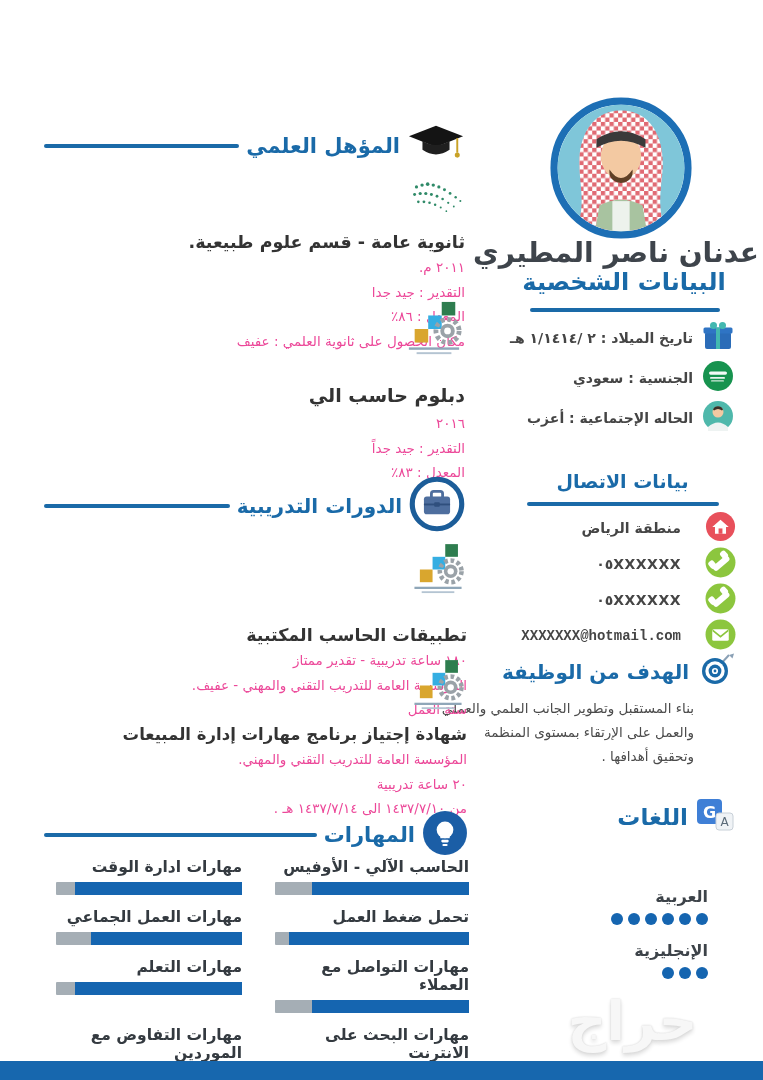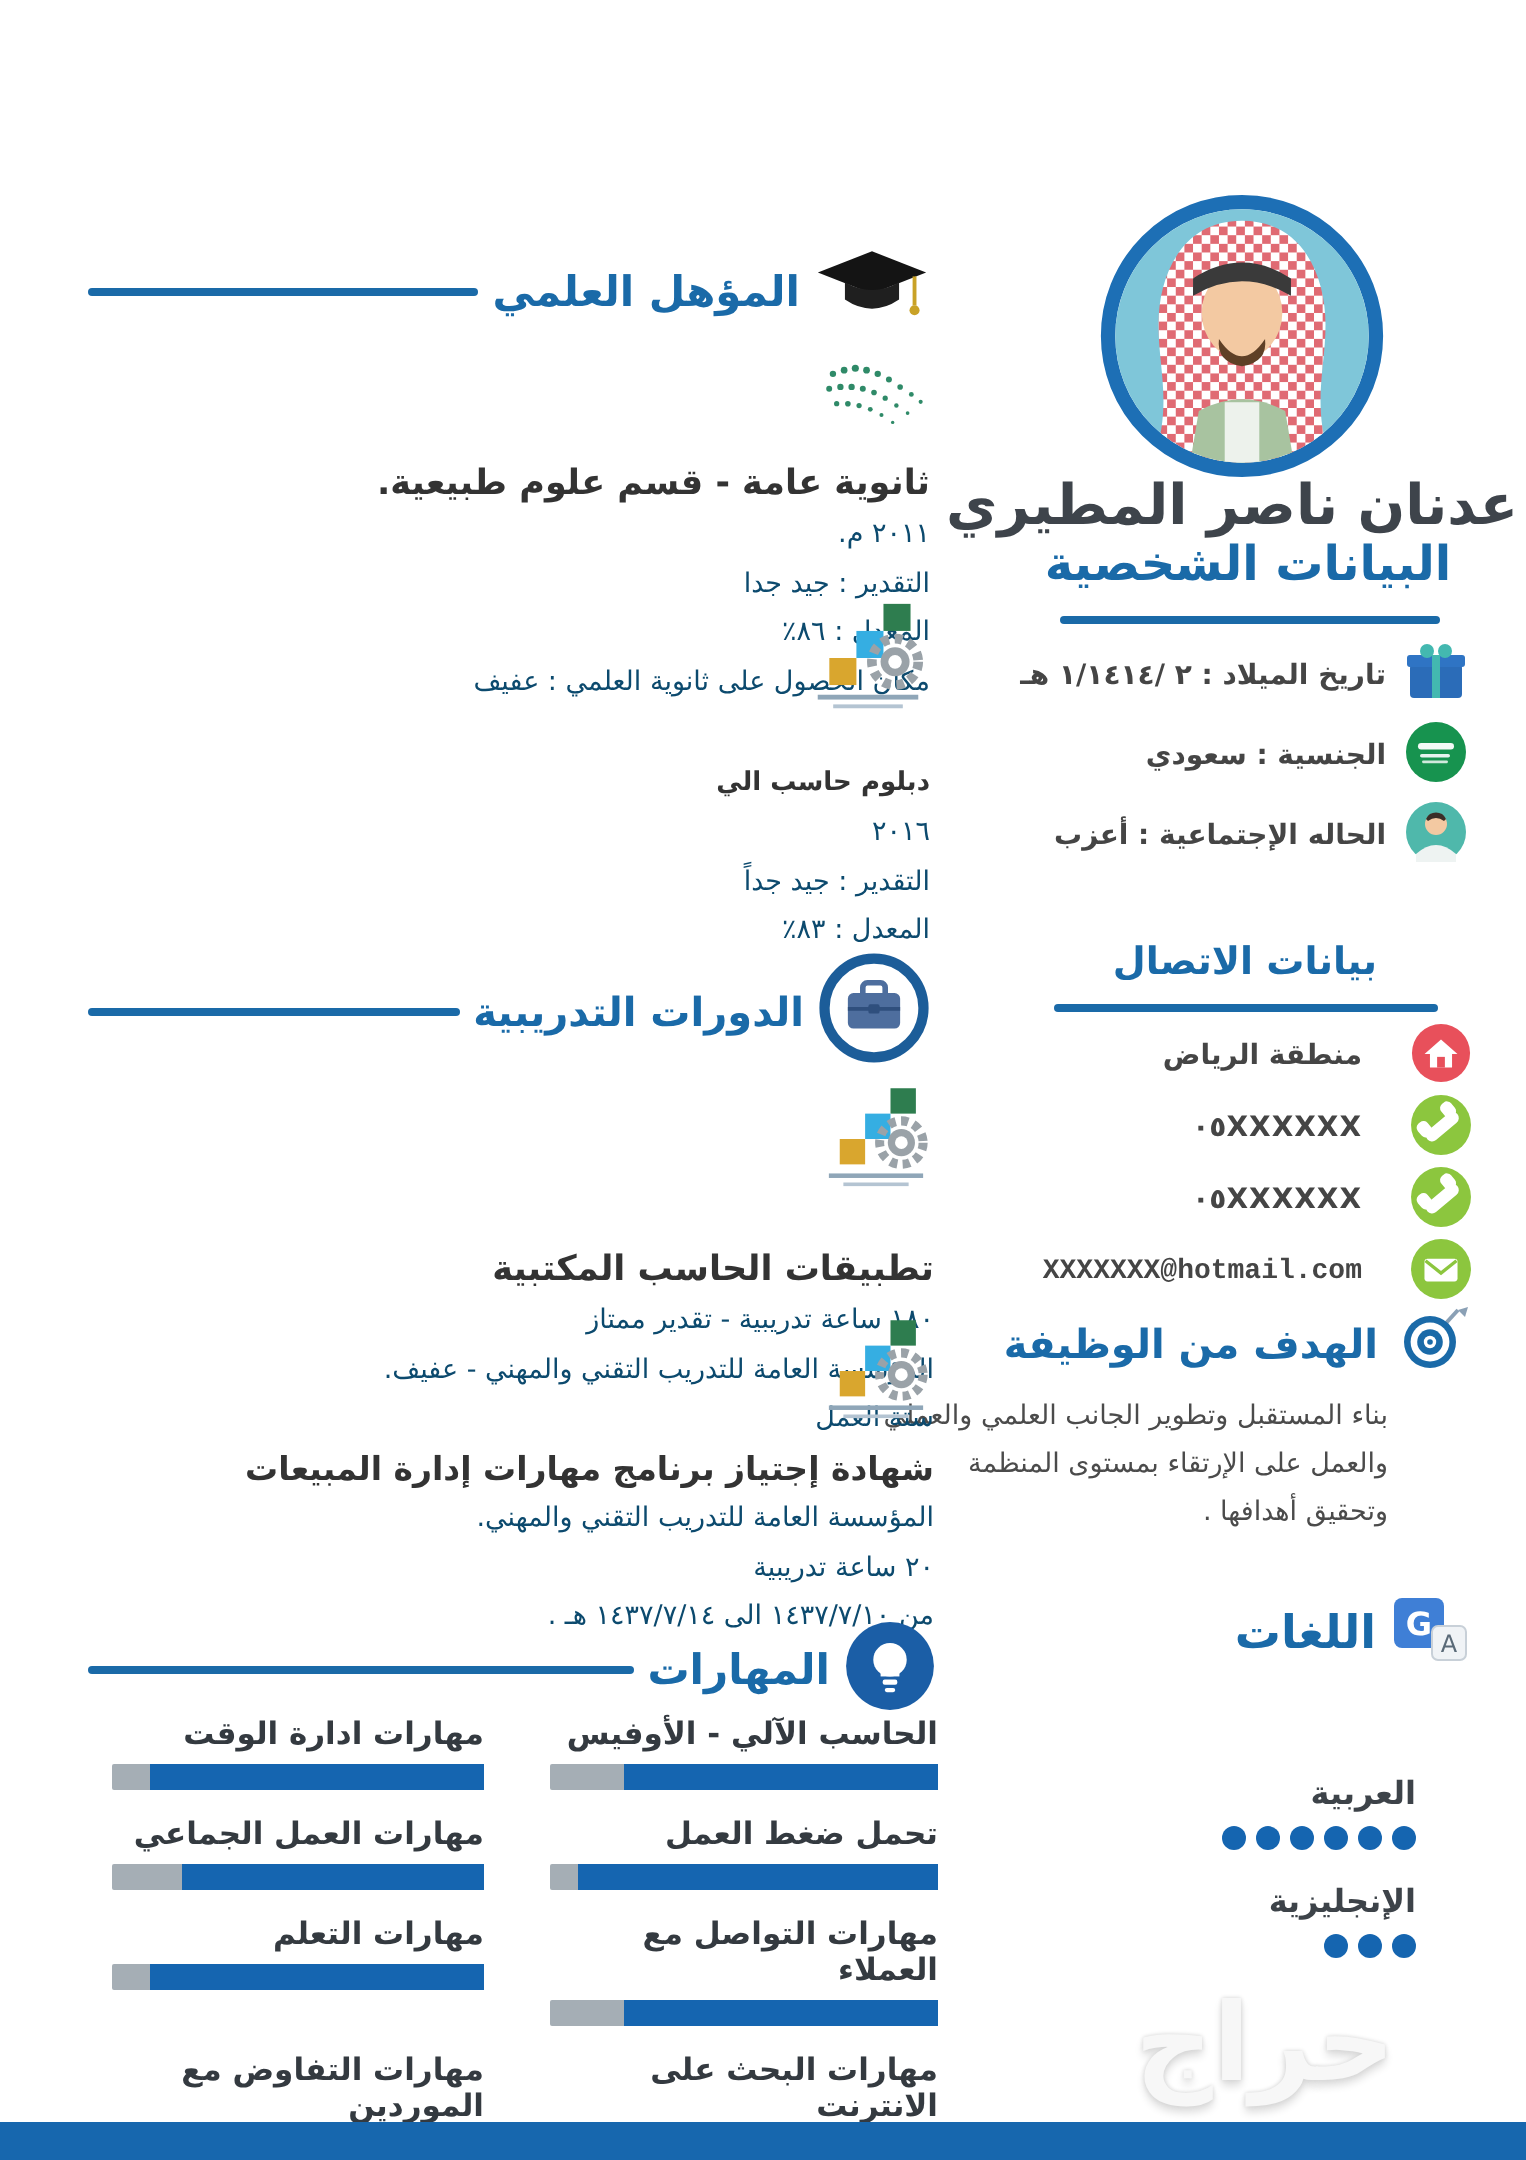--- a/index.html
+++ b/index.html
@@ -28,21 +28,21 @@
   .objective-header{display:flex;align-items:center;gap:7px;}
   .objective-text div{font-size:13.5px;line-height:24px;color:#4b4b4b;text-align:right;}
   .languages-header{display:flex;align-items:center;gap:7px;}
   .lang-name{font-size:16px;font-weight:bold;color:#3d4349;text-align:right;margin-bottom:7px;margin-top:44px;}
   .dots{display:flex;gap:5px;justify-content:flex-start;}
   .dot{width:12px;height:12px;border-radius:50%;background:#1565b0;display:inline-block;}
   
   .entry{display:flex;gap:8px;flex-direction:column;}
   .entry .etext{flex:1;}
   .etitle{font-weight:bold;color:#333333;margin-bottom:3px;}
-  .eline{font-size:13.5px;line-height:24.5px;color:#0c4a6e;}
+  .eline{font-size:13.5px;line-height:24.5px;color:#ec4899;}
   
   .skills-grid{display:grid;grid-template-columns:194px 186px;column-gap:33px;row-gap:13px;}
   .skill-label{font-size:15.5px;font-weight:bold;color:#343a40;margin-bottom:6px;text-align:right;}
   .skill-bar{height:13px;background:#a5aeb5;display:flex;border-radius:1px;}
   .skill-fill{height:100%;background:#1565b0;}
   
   .bottom-bar{left:0;top:1061px;width:763px;height:19px;background:#1767ae;}
   .watermark{left:505px;top:990px;width:255px;text-align:center;font-size:54px;font-weight:bold;
     color:#f7f7f7;text-shadow:0 0 2px #d2d2d2,0 3px 4px #dcdcdc;}
 </style>
@@ -278,21 +278,21 @@
           <rect x="26" y="16" width="14" height="14" fill="#35aee2"></rect>
           <rect x="12" y="30" width="14" height="14" fill="#d9a62e"></rect>
           <circle cx="46" cy="32" r="12" fill="none" stroke="#9aa2a8" stroke-width="5" stroke-dasharray="4 3"></circle>
           <circle cx="46" cy="32" r="7.5" fill="#9aa2a8"></circle>
           <circle cx="46" cy="32" r="3.5" fill="#ffffff"></circle>
           <rect x="6" y="49" width="52" height="2.5" fill="#8fa6b8"></rect>
           <rect x="14" y="54" width="36" height="2" fill="#b4c4d2"></rect>
         </svg>
     </span>
     <div class="etext" style="padding-top:14px;">
-      <div class="etitle" style="font-size:13px;margin-bottom:5px;">دبلوم حاسب الي</div>
+      <div class="etitle" style="font-size:19px;margin-bottom:5px;">دبلوم حاسب الي</div>
       <div class="eline">٢٠١٦</div>
       <div class="eline">التقدير : جيد جداً</div>
       <div class="eline">المعدل : ٨٣٪</div>
     </div>
   </div>
 
   <div class="abs left-header" style="left:40px;top:478px;width:425px;height:56px;">
     <span>
       <svg width="56" height="56" viewBox="0 0 60 60">
           <circle cx="30" cy="30" r="26.5" fill="#ffffff" stroke="#1c5d99" stroke-width="5.5"></circle>

